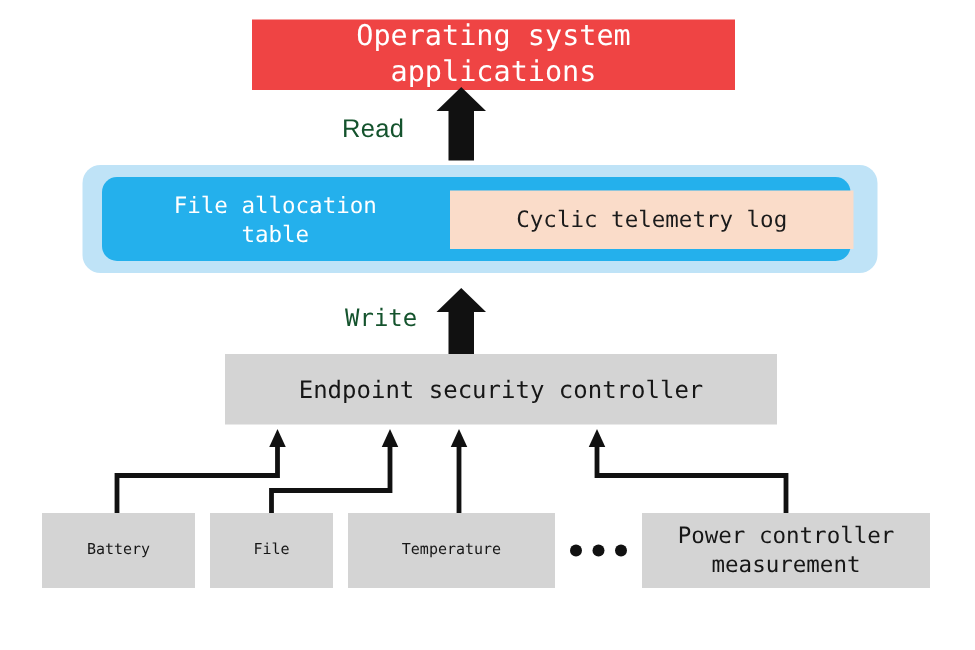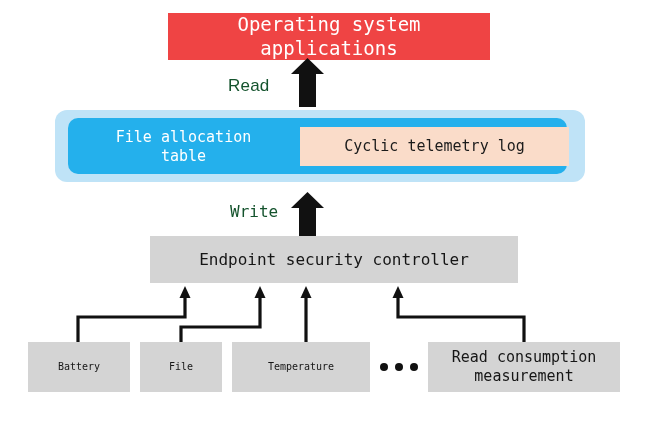--- a/index.html
+++ b/index.html
@@ -203,21 +203,21 @@
     <span>Temperature</span>
   </div>
 
   <div class="ellipsis">
     <span></span>
     <span></span>
     <span></span>
   </div>
 
   <div class="box sensor-box sensor-power">
-    <span>Read consumption
+    <span>Power controller
 measurement</span>
   </div>
 
   <svg class="arrow-layer" viewBox="0 0 650 433" xmlns="http://www.w3.org/2000/svg">
 
     <path d="M 299 107 L 299 74 L 291 74 L 307.5 58 L 324 74 L 316 74 L 316 107 Z" fill="#111111"></path>
 
     <path d="M 299 236 L 299 208 L 291 208 L 307.5 192 L 324 208 L 316 208 L 316 236 Z" fill="#111111"></path>
 
     <path d="M 78 342 L 78 317 L 185 317 L 185 296" stroke="#111111" stroke-width="3.2" fill="none"></path>

